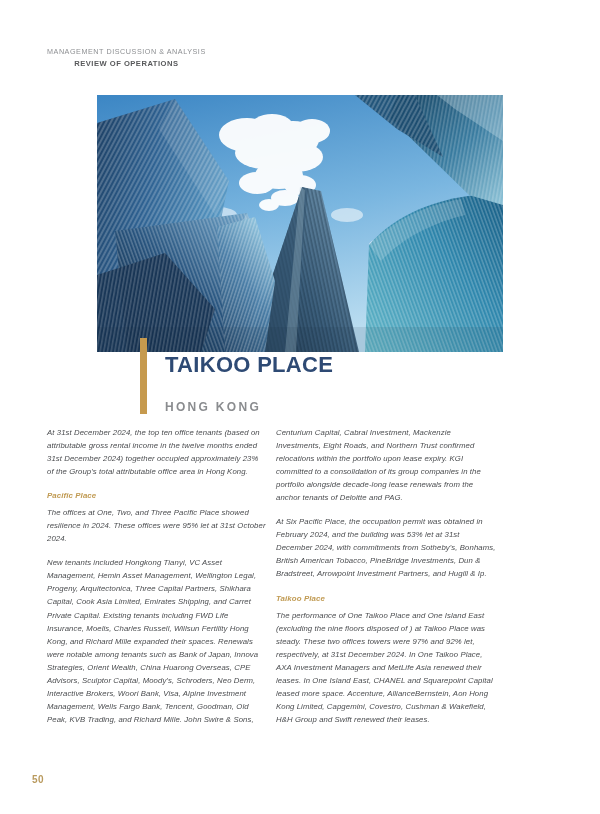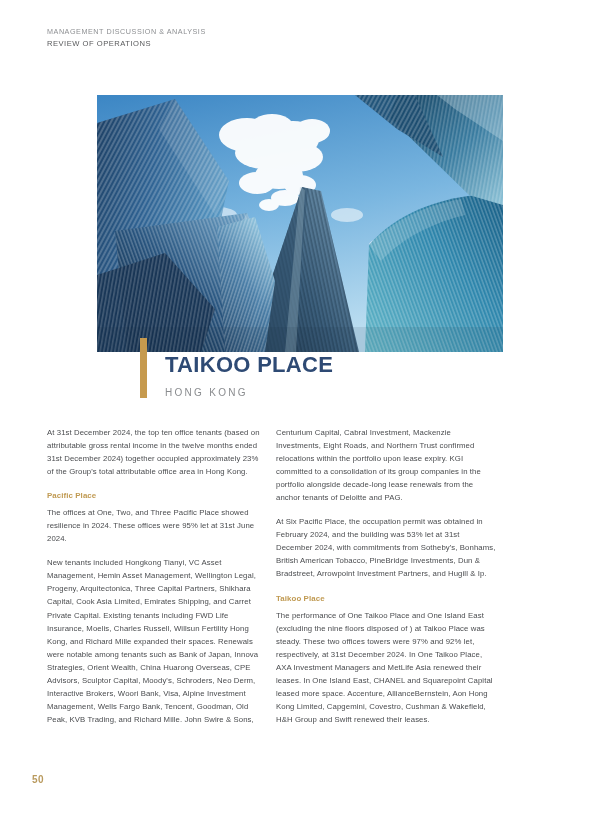--- a/index.html
+++ b/index.html
@@ -28,27 +28,29 @@
     left: 47px;
     top: 28px;
     line-height: 1.0;
   }
   .running-header .line1 {
     font-size: 7.2px;
     letter-spacing: 0.55px;
     color: #8d8f92;
     text-transform: uppercase;
     margin-bottom: 4.5px;
+    margin-top: 20px;
   }
   .running-header .line2 {
     font-size: 7.6px;
     letter-spacing: 0.5px;
     color: #58595b;
-    font-weight: normal;
+    font-weight: bold;
     text-transform: uppercase;
+    text-align: center;
   }
 
   
   .hero {
     position: absolute;
     left: 97px;
     top: 95px;
     width: 406px;
     height: 257px;
     overflow: hidden;
@@ -75,35 +77,37 @@
   }
   .place-title {
     font-size: 22px;
     font-weight: bold;
     letter-spacing: 0.3px;
     color: #2e4a74;
     line-height: 1;
     white-space: nowrap;
   }
   .place-sub {
-    margin-top: 11px;
-    font-size: 10px;
+    margin-top: 24px;
+    font-size: 12px;
     letter-spacing: 2.3px;
     color: #8a8c8f;
     text-transform: uppercase;
+    font-weight: bold;
   }
 
   
   .columns {
     position: absolute;
     left: 47px;
     top: 426px;
     width: 458px;
     display: flex;
     gap: 9px;
+    font-style: italic;
   }
   .col {
     width: 220px;
   }
   .col p {
     margin: 0 0 11px 0;
     font-size: 7.75px;
     line-height: 13.05px;
     color: #4a4c4f;
     text-align: left;
@@ -258,21 +262,21 @@
       <div class="place-title">TAIKOO PLACE</div>
       <div class="place-sub">HONG KONG</div>
     </div>
   </div>
 
   <div class="columns">
 
     <div class="col">
       <p>At 31st December 2024, the top ten office tenants (based on attributable gross rental income in the twelve months ended 31st December 2024) together occupied approximately 23% of the Group's total attributable office area in Hong Kong.</p>
       <div class="subhead">Pacific Place</div>
-      <p>The offices at One, Two, and Three Pacific Place showed resilience in 2024. These offices were 95% let at 31st June 2024.</p>
+      <p>The offices at One, Two, and Three Pacific Place showed resilience in 2024. These offices were 95% let at 31st October 2024.</p>
       <p class="last">New tenants included Hongkong Tianyi, VC Asset Management, Hemin Asset Management, Wellington Legal, Progeny, Arquitectonica, Three Capital Partners, Shikhara Capital, Cook Asia Limited, Emirates Shipping, and Carret Private Capital. Existing tenants including FWD Life Insurance, Moelis, Charles Russell, Willsun Fertility Hong Kong, and Richard Mille expanded their spaces. Renewals were notable among tenants such as Bank of Japan, Innova Strategies, Orient Wealth, China Huarong Overseas, CPE Advisors, Sculptor Capital, Moody's, Schroders, Neo Derm, Interactive Brokers, Woori Bank, Visa, Alpine Investment Management, Wells Fargo Bank, Tencent, Goodman, Old Peak, KVB Trading, and Richard Mille. John Swire &amp; Sons,</p>
     </div>
 
     <div class="col">
       <p>Centurium Capital, Cabral Investment, Mackenzie Investments, Eight Roads, and Northern Trust confirmed relocations within the portfolio upon lease expiry. KGI committed to a consolidation of its group companies in the portfolio alongside decade-long lease renewals from the anchor tenants of Deloitte and PAG.</p>
       <p>At Six Pacific Place, the occupation permit was obtained in February 2024, and the building was 53% let at 31st December 2024, with commitments from Sotheby's, Bonhams, British American Tobacco, PineBridge Investments, Dun &amp; Bradstreet, Arrowpoint Investment Partners, and Hugill &amp; Ip.</p>
       <div class="subhead spaced">Taikoo Place</div>
       <p class="last">The performance of One Taikoo Place and One Island East (excluding the nine floors disposed of ) at Taikoo Place was steady. These two offices towers were 97% and 92% let, respectively, at 31st December 2024. In One Taikoo Place, AXA Investment Managers and MetLife Asia renewed their leases. In One Island East, CHANEL and Squarepoint Capital leased more space. Accenture, AllianceBernstein, Aon Hong Kong Limited, Capgemini, Covestro, Cushman &amp; Wakefield, H&amp;H Group and Swift renewed their leases.</p>
     </div>
 

